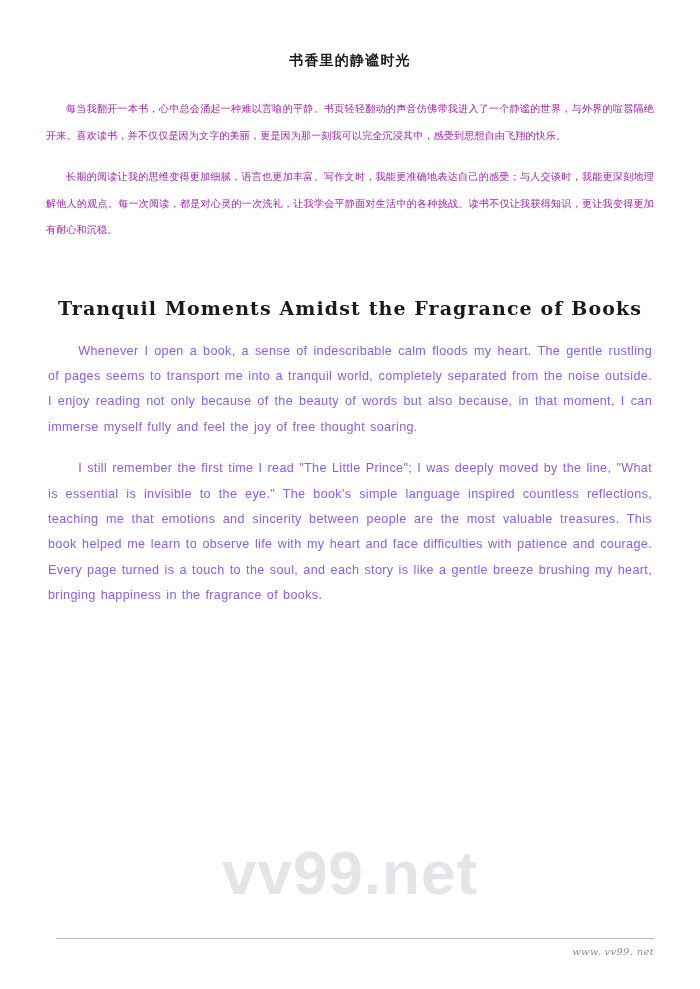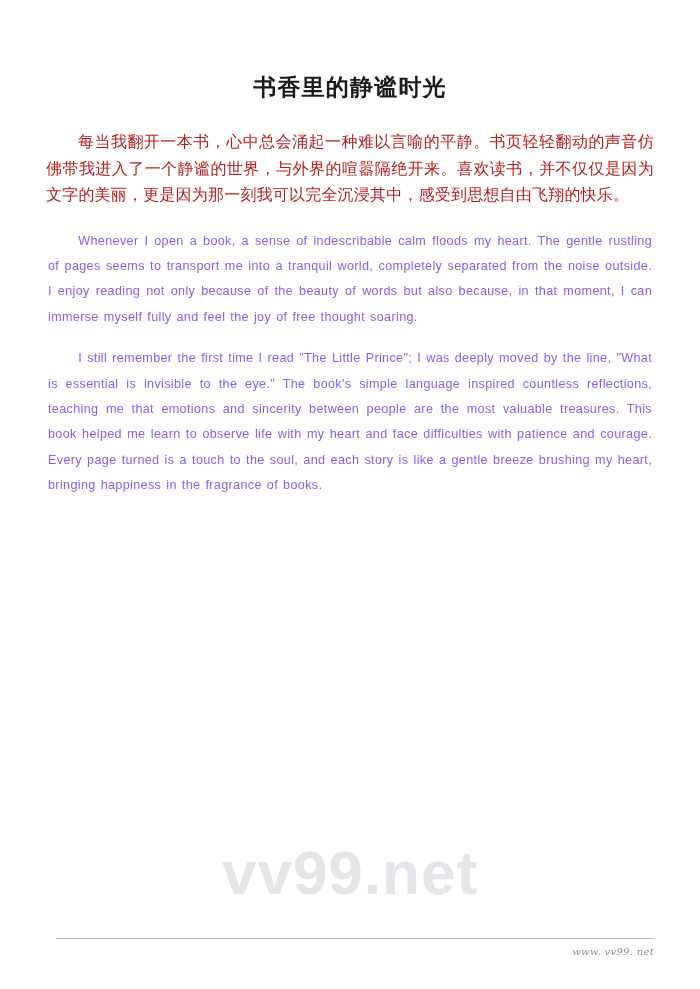--- a/index.html
+++ b/index.html
@@ -40,40 +40,40 @@
   .content {
     position: relative;
     z-index: 2;
     padding: 0 46px;
     box-sizing: border-box;
   }
 
   
   .cn-title {
     margin: 0;
-    padding-top: 72px;
+    padding-top: 52px;
     text-align: center;
     font-family: "DejaVu Sans", "Liberation Sans", sans-serif;
     font-weight: bold;
-    font-size: 23px;
+    font-size: 14px;
     letter-spacing: 1.2px;
     color: #1a1a1a;
   }
 
   
   .cn-body {
     margin-top: 26px;
   }
 
   .cn-p {
     margin: 0 0 15px 0;
     font-family: "DejaVu Serif", "Liberation Serif", serif;
-    font-size: 16px;
+    font-size: 10px;
     line-height: 26.5px;
-    color: #b91c1c;
+    color: #a21caf;
     text-align: justify;
     text-justify: inter-ideograph;
     text-indent: 2em;
     letter-spacing: 0.2px;
   }
 
   .cn-p.no-indent {
     text-indent: 0;
   }
 
@@ -139,22 +139,24 @@
 <div class="page">
 
   <div class="watermark">vv99.net</div>
 
   <div class="content">
 
     <h1 class="cn-title">书香里的静谧时光</h1>
 
     <div class="cn-body">
       <p class="cn-p">每当我翻开一本书，心中总会涌起一种难以言喻的平静。书页轻轻翻动的声音仿佛带我进入了一个静谧的世界，与外界的喧嚣隔绝开来。喜欢读书，并不仅仅是因为文字的美丽，更是因为那一刻我可以完全沉浸其中，感受到思想自由飞翔的快乐。</p>
+      <p class="cn-p">长期的阅读让我的思维变得更加细腻，语言也更加丰富。写作文时，我能更准确地表达自己的感受；与人交谈时，我能更深刻地理解他人的观点。每一次阅读，都是对心灵的一次洗礼，让我学会平静面对生活中的各种挑战。读书不仅让我获得知识，更让我变得更加有耐心和沉稳。</p>
     </div>
 
+    <h2 class="en-title">Tranquil Moments Amidst the Fragrance of Books</h2>
 
     <div class="en-body">
       <p class="en-p">Whenever I open a book, a sense of indescribable calm floods my heart. The gentle rustling of pages seems to transport me into a tranquil world, completely separated from the noise outside. I enjoy reading not only because of the beauty of words but also because, in that moment, I can immerse myself fully and feel the joy of free thought soaring.</p>
       <p class="en-p">I still remember the first time I read "The Little Prince"; I was deeply moved by the line, "What is essential is invisible to the eye." The book's simple language inspired countless reflections, teaching me that emotions and sincerity between people are the most valuable treasures. This book helped me learn to observe life with my heart and face difficulties with patience and courage. Every page turned is a touch to the soul, and each story is like a gentle breeze brushing my heart, bringing happiness in the fragrance of books.</p>
 
     </div>
 
   </div>
 
   <div class="footer">

